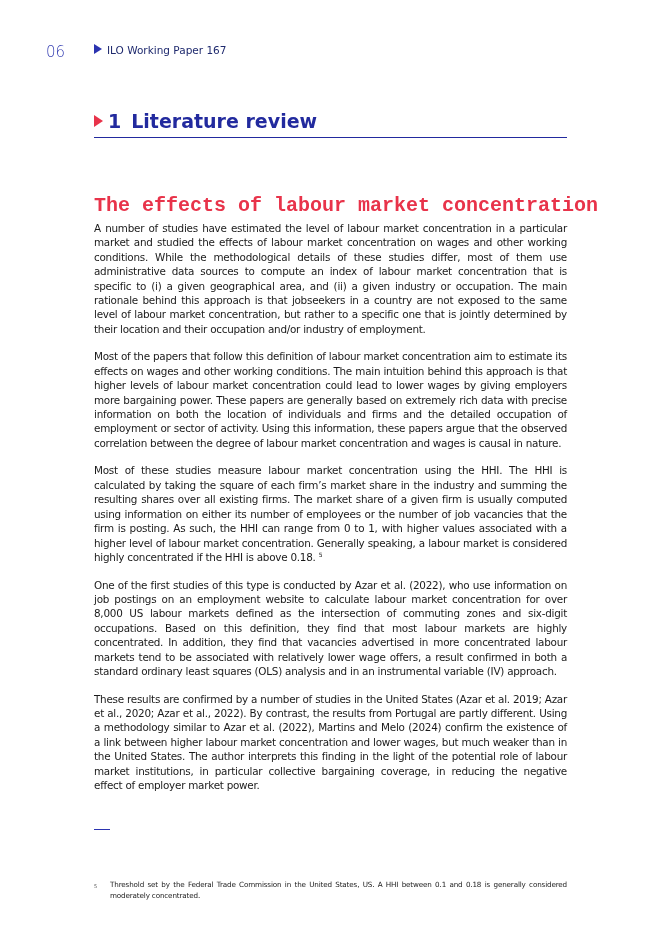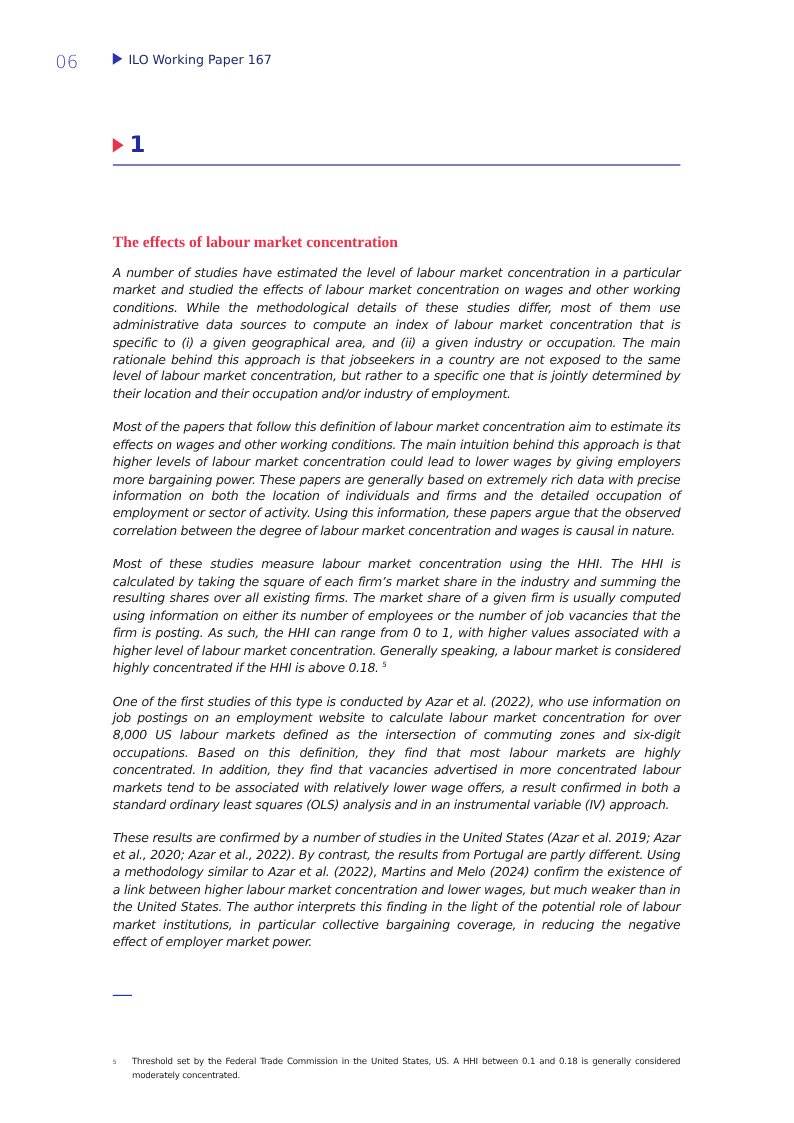--- a/index.html
+++ b/index.html
@@ -5,42 +5,43 @@
   html, body { margin: 0; padding: 0; background: #ffffff; }
   body { width: 662px; height: 936px; position: relative; overflow: hidden; font-family: "DejaVu Sans", sans-serif; }
   .page-number { position: absolute; left: 46px; top: 43px; font-size: 15px; color: #3b44b5; font-family: "DejaVu Sans", sans-serif; font-weight: 300; }
   .running-header { position: absolute; left: 94px; top: 44px; font-size: 10.5px; color: #1f2a6e; display: flex; align-items: flex-start; gap: 5px; }
   .tri-blue { width: 0; height: 0; border-top: 5px solid transparent; border-bottom: 5px solid transparent; border-left: 8px solid #2b33b0; display: inline-block; }
   .chapter { position: absolute; left: 94px; top: 109px; width: 473px; }
   .chapter-title { display: flex; align-items: center; font-size: 19px; font-weight: bold; color: #222a9e; height: 24px; font-family: "DejaVu Sans", sans-serif; }
   .tri-red { width: 0; height: 0; border-top: 6px solid transparent; border-bottom: 6px solid transparent; border-left: 9px solid #e8334a; display: inline-block; margin-right: 5px; }
   .chapter-num { margin-right: 10px; }
   .chapter-rule { height: 1px; background: #222a9e; margin-top: 4px; }
-  .section-title { position: absolute; left: 94px; top: 194px; font-size: 13px; font-weight: bold; color: #e8334a; font-family: Liberation Serif, serif; }
+  .section-title { position: absolute; left: 94px; top: 194px; font-size: 20px; font-weight: bold; color: #e8334a; font-family: Liberation Mono, monospace; }
   .body-text { position: absolute; left: 94px; top: 221px; width: 473px; font-family: "DejaVu Sans", sans-serif; font-size: 10.4px; line-height: 14.4px; color: #1a1a1a; letter-spacing: -0.25px; }
-  .body-text p { margin: 0 0 13.2px 0; text-align: justify; hyphens: auto; font-style: italic; }
+  .body-text p { margin: 0 0 13.2px 0; text-align: justify; hyphens: auto; }
   sup { font-size: 6px; vertical-align: super; line-height: 0; }
   .fn-rule { position: absolute; left: 94px; top: 829px; width: 16px; height: 1px; background: #2b33b0; }
   .footnote { position: absolute; left: 94px; top: 880px; width: 473px; font-size: 7.2px; line-height: 10.6px; color: #1a1a1a; display: flex; letter-spacing: -0.15px; }
   .fn-mark { width: 16px; flex: none; font-size: 5px; color: #555; padding-top: 1px; }
   .fn-text { text-align: justify; }
 </style>
 </head>
 <body>
 
 <div class="page-number">06</div>
 <div class="running-header">
   <span class="tri-blue"></span>
   <span>ILO Working Paper 167</span>
 </div>
 
 <div class="chapter">
   <div class="chapter-title">
     <span class="tri-red"></span>
     <span class="chapter-num">1</span>
+    <span>Literature review</span>
   </div>
   <div class="chapter-rule"></div>
 </div>
 
 <div class="section-title">The effects of labour market concentration</div>
 
 <div class="body-text">
   <p>A number of studies have estimated the level of labour market concentration in a particular market and studied the effects of labour market concentration on wages and other working conditions. While the methodological details of these studies differ, most of them use administrative data sources to compute an index of labour market concentration that is specific to (i) a given geographical area, and (ii) a given industry or occupation. The main rationale behind this approach is that jobseekers in a country are not exposed to the same level of labour market concentration, but rather to a specific one that is jointly determined by their location and their occupation and/or industry of employment.</p>
   <p>Most of the papers that follow this definition of labour market concentration aim to estimate its effects on wages and other working conditions. The main intuition behind this approach is that higher levels of labour market concentration could lead to lower wages by giving employers more bargaining power. These papers are generally based on extremely rich data with precise information on both the location of individuals and firms and the detailed occupation of employment or sector of activity. Using this information, these papers argue that the observed correlation between the degree of labour market concentration and wages is causal in nature.</p>
   <p><span>Most of these studies measure labour market concentration using the HHI. The HHI is calculated by taking the square of each firm’s market share in the industry and summing the resulting shares over all existing firms. The market share of a given firm is usually computed using information on either its number of employees or the number of job vacancies that the firm is posting. As such, the HHI can range from 0 to 1, with higher values associated with a higher level of labour market concentration. Generally speaking, a labour market is considered highly concentrated if the HHI is above 0.18.</span> <sup>5</sup></p>

